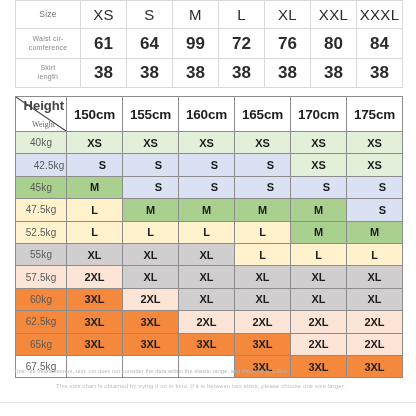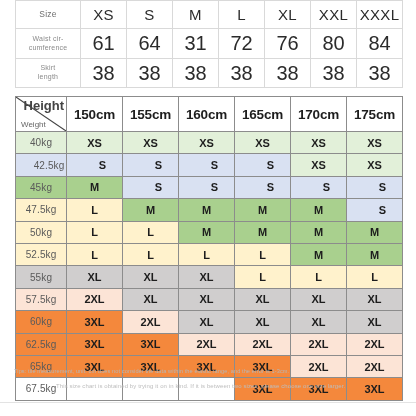--- a/index.html
+++ b/index.html
@@ -45,22 +45,22 @@
     letter-spacing: .2px;
   }
   #size-table tr.r-size td.lab { font-size: 8.5px; color: #6e6e6e; }
   #size-table tr.r-size td.val {
     font-size: 15px;
     font-weight: 400;
     letter-spacing: .3px;
   }
   #size-table tr.r-waist td.val,
   #size-table tr.r-skirt td.val {
-    font-size: 20px;
-    font-weight: 400;
+    font-size: 17px;
+    font-weight: 700;
   }
   #size-table tr.r-size td { height: 25px; }
   #size-table tr.r-waist td { height: 27px; }
   #size-table tr.r-skirt td { height: 26px; }
 
   
   #matrix-table {
     position: absolute;
     left: 15px;
     top: 96px;
@@ -110,25 +110,26 @@
   .corner-inner .lbl-h {
     position: absolute;
     right: 2px;
     top: 1px;
     font-size: 13px;
     font-weight: bold;
     color: #444;
   }
   .corner-inner .lbl-w {
     position: absolute;
-    left: 5px;
+    left: 16px;
     bottom: 2px;
     font-size: 8px;
     font-weight: normal;
     color: #666;
+    font-family: Liberation Serif, serif;
   }
 
   
   .c-green-l  { background: #e2f0d9 !important; }
   .c-green-m  { background: #a9d08e !important; margin-left: 39px; }
   .c-blue     { background: #d9e1f2 !important; padding-left: 17px; }
   .c-yellow   { background: #fff2cc !important; }
   .c-gray     { background: #d0cece !important; }
   .c-peach    { background: #fce4d6 !important; margin-left: 42px; }
   .c-orange   { background: #f4883c !important; }
@@ -171,21 +172,21 @@
           <td class="val">XXL</td>
           <td class="val">XXXL</td>
         </tr>
       <tr class="r-waist">
         <td class="lab">
           <span>Waist cir-</span><br>
           <span>cumference</span>
         </td>
       <td class="val">61</td>
           <td class="val">64</td>
-          <td class="val">31</td>
+          <td class="val">99</td>
           <td class="val">72</td>
           <td class="val">76</td>
           <td class="val">80</td>
           <td class="val">84</td>
         </tr>
       <tr class="r-skirt">
         <td class="lab">
           <span>Skirt</span><br>
           <span>length</span>
         </td>
@@ -249,29 +250,20 @@
         <tr>
           <td class="wlab c-yellow">47.5kg</td>
           <td class="c-yellow">L</td>
           <td class="c-green-m">M</td>
           <td class="c-green-m">M</td>
           <td class="c-green-m">M</td>
           <td class="c-green-m">M</td>
           <td class="c-blue">S</td>
         </tr>
         <tr>
-          <td class="wlab c-yellow">50kg</td>
-          <td class="c-yellow">L</td>
-          <td class="c-yellow">L</td>
-          <td class="c-green-m">M</td>
-          <td class="c-green-m">M</td>
-          <td class="c-green-m">M</td>
-          <td class="c-green-m">M</td>
-        </tr>
-        <tr>
           <td class="wlab c-yellow">52.5kg</td>
           <td class="c-yellow">L</td>
           <td class="c-yellow">L</td>
           <td class="c-yellow">L</td>
           <td class="c-yellow">L</td>
           <td class="c-green-m">M</td>
           <td class="c-green-m">M</td>
         </tr>
         <tr>
           <td class="wlab c-gray">55kg</td>

